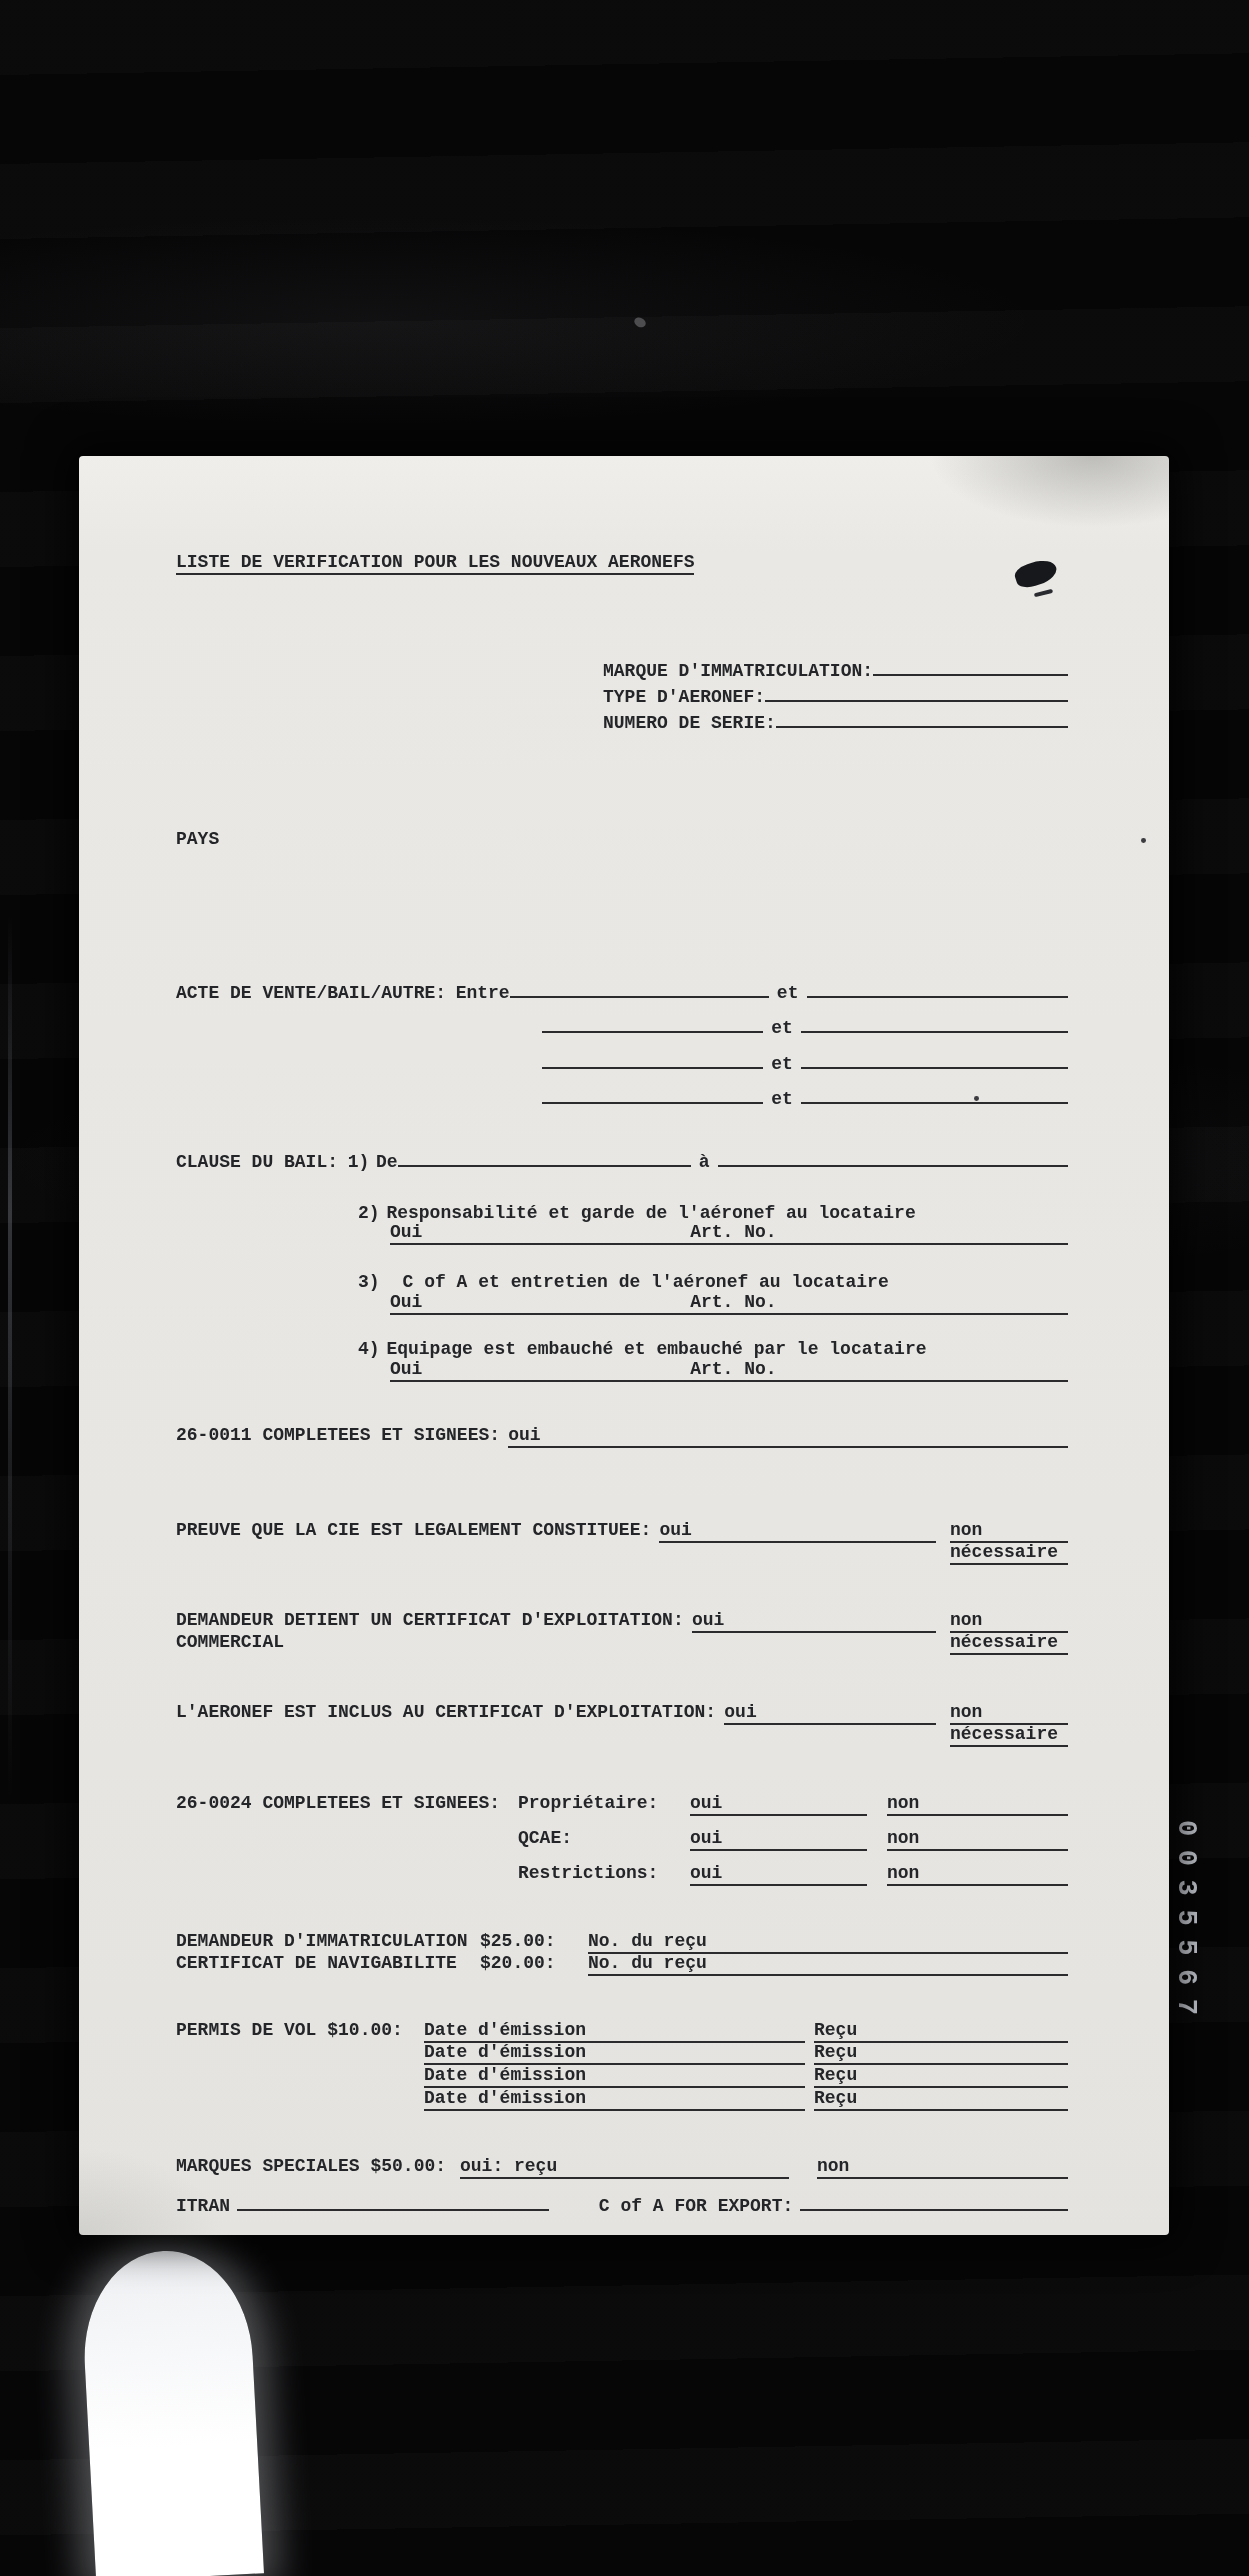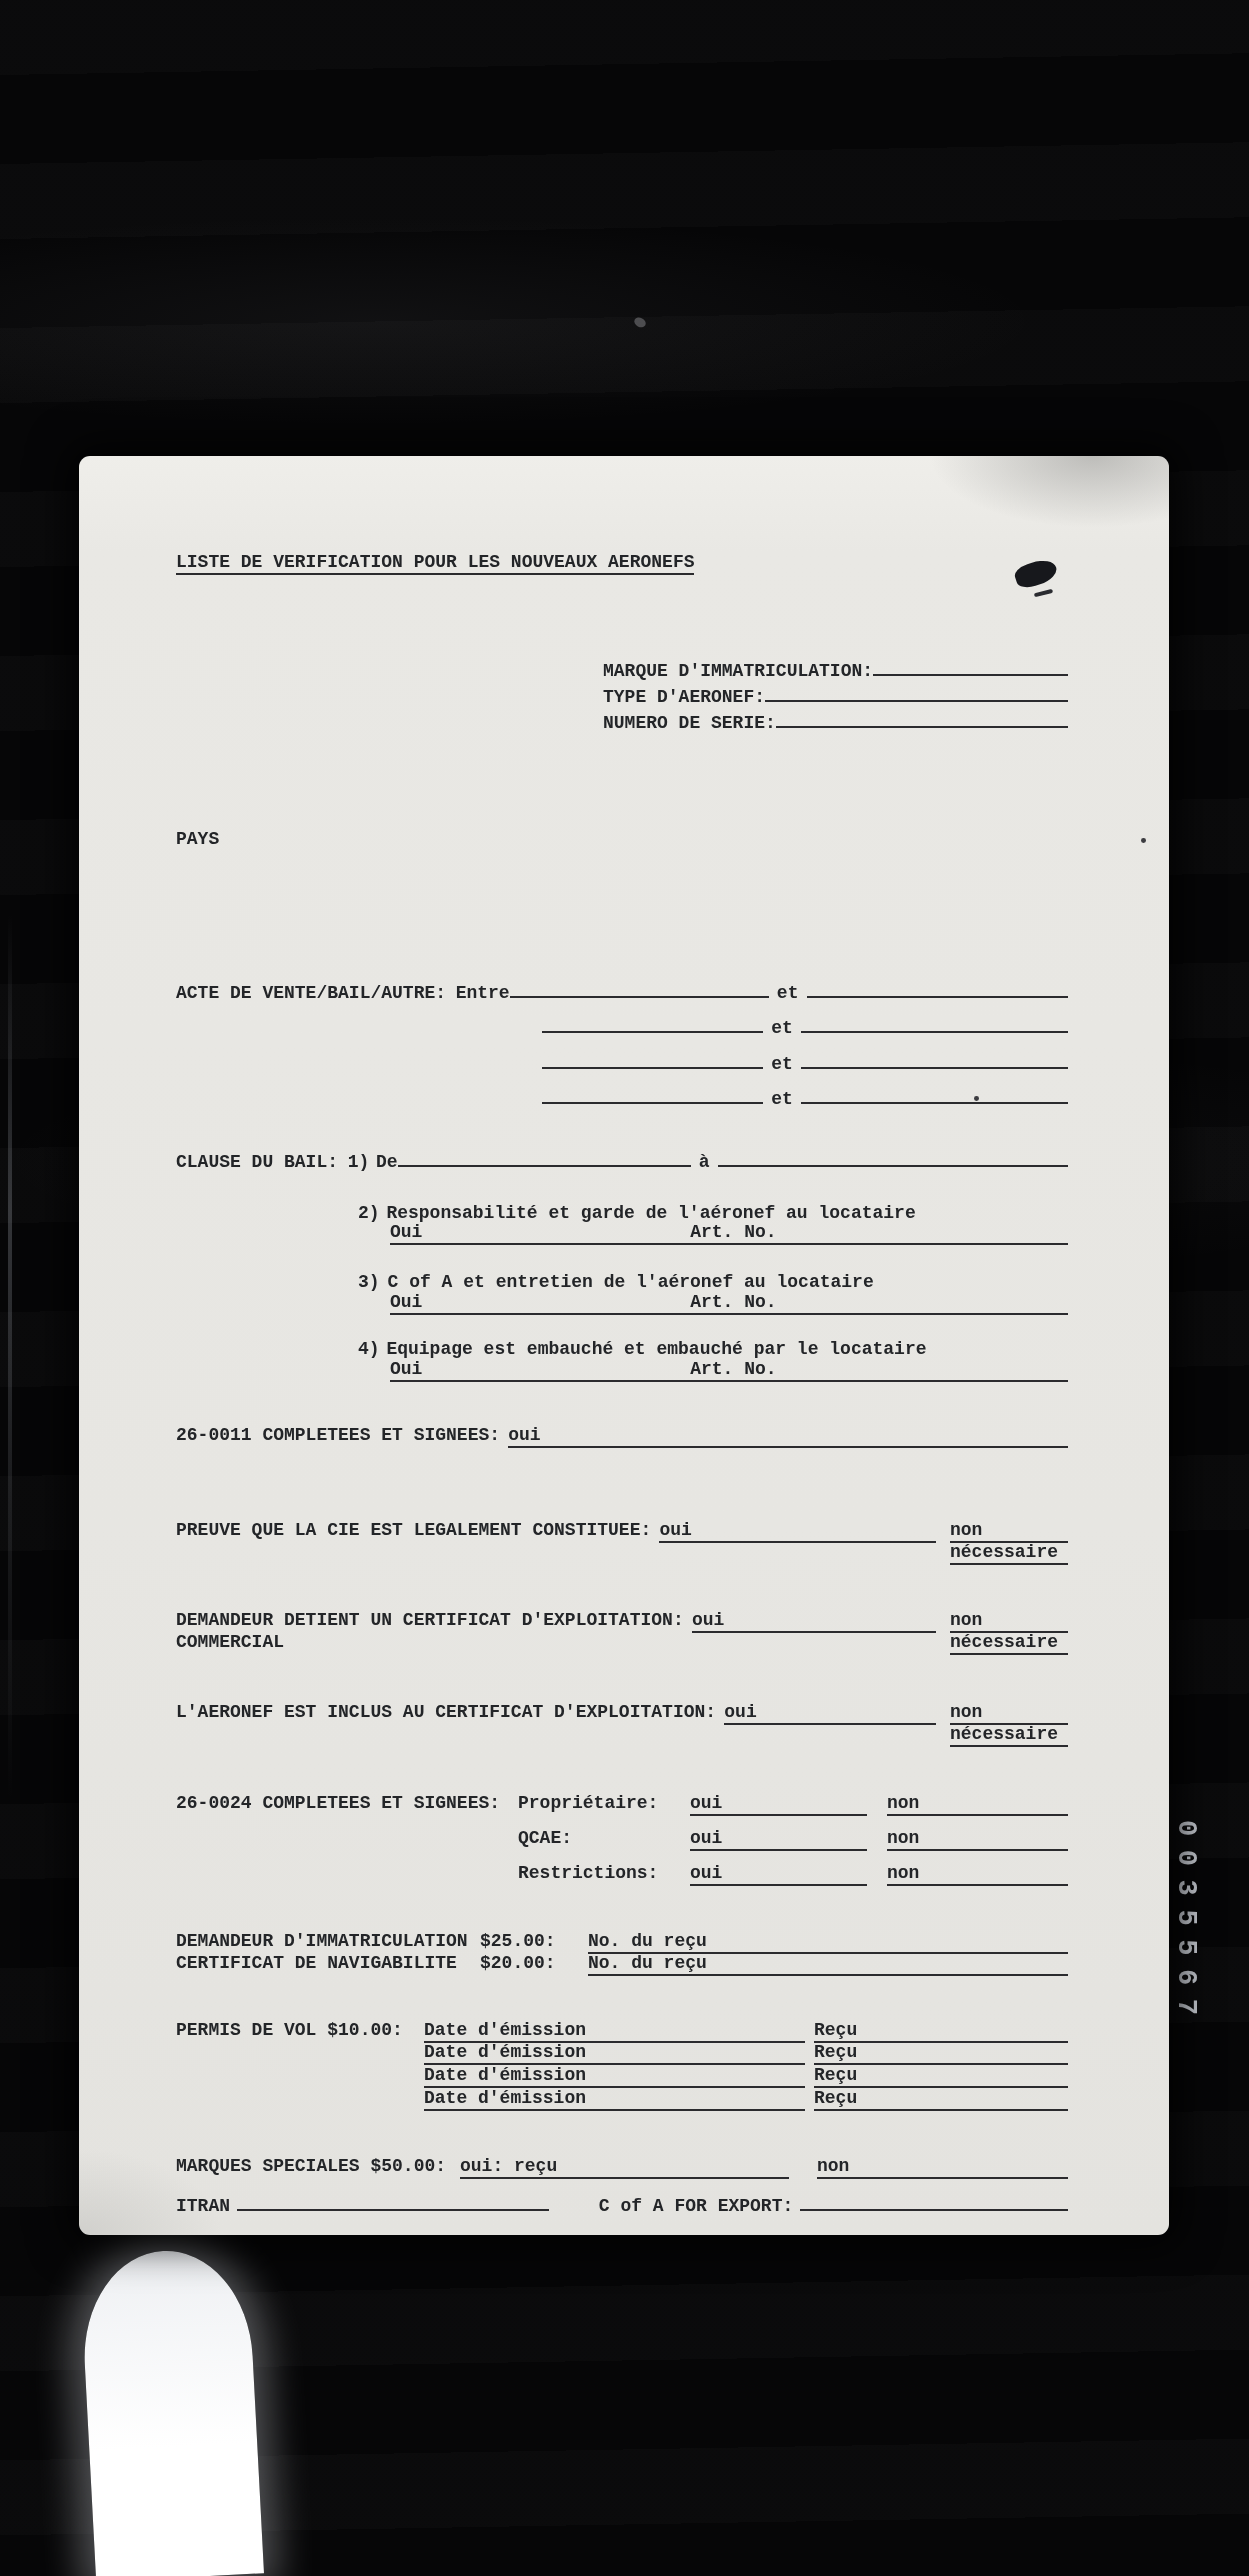--- a/index.html
+++ b/index.html
@@ -14,21 +14,21 @@
     background:linear-gradient(180deg,transparent,rgba(170,175,185,0.28),rgba(170,175,185,0.12),transparent);}
   .bg-mark{position:absolute;left:634px;top:318px;width:12.3px;height:9px;border-radius:50%;
     background:rgba(150,150,155,0.45);transform:rotate(28deg);}
   .film-number{position:absolute;left:1201px;top:1820px;transform:rotate(90deg);transform-origin:0 0;
     font-size:27px;font-weight:700;letter-spacing:13.6px;color:#c9cdd4;}
   .streak{position:absolute;left:79px;top:2251px;width:168px;height:327px;
     background:linear-gradient(180deg,#eef0f3,#ffffff 60%);
     border-radius:89px 89px 0 0 / 116px 116px 0 0;
     transform:rotate(-3deg);transform-origin:top center;
     box-shadow:0 0 38px 13.6px rgba(238,240,245,0.33);}
-  .paper{position:absolute;left:79px;top:456px;width:1090px;height:1779px;border-radius:11px;
+  .paper{position:absolute;left:79px;top:456px;width:1090px;height:1779px;border-radius:4px;
     background:
       radial-gradient(232px 102px at 93% 0%, rgba(140,140,138,0.5), rgba(140,140,138,0) 70%),
       radial-gradient(205px 123px at 0% 100%, rgba(150,150,148,0.25), rgba(150,150,148,0) 70%),
       linear-gradient(180deg,#efeeea 0px,#e9e8e4 96px,#e7e6e2 60%,#e4e3df 100%);
     box-shadow:0 0 41px 8.2px rgba(0,0,0,0.85);text-decoration:underline;}
   .smudge{position:absolute;left:936px;top:106px;width:42px;height:23px;background:#17181c;
     border-radius:42% 58% 55% 45%;transform:rotate(-18deg);}
   .smudge-tick{position:absolute;left:955px;top:135px;width:19px;height:4.1px;background:#2a2b30;
     border-radius:2px;transform:rotate(-14deg);}
   .speck{position:absolute;width:4.8px;height:4.8px;background:#3c3c40;border-radius:50%;}
@@ -127,21 +127,21 @@
         <div class="sp" style="width:214px"></div>
         <div class="box" style="flex:1 1 auto">
           <span>Oui</span>
           <span style="margin-left:257px">Art. No.</span>
         </div>
       </div>
 
       <div class="r" style="top:816px">
         <div class="sp" style="width:182px"></div>
         <span>3)</span>
-        <span style="margin-left:8px">C of A et entretien de l'aéronef au locataire</span>
+        <span style="margin-left:23px">C of A et entretien de l'aéronef au locataire</span>
       </div>
       <div class="r" style="top:836px">
         <div class="sp" style="width:214px"></div>
         <div class="box" style="flex:1 1 auto">
           <span>Oui</span>
           <span style="margin-left:257px">Art. No.</span>
         </div>
       </div>
 
       <div class="r" style="top:883px">

